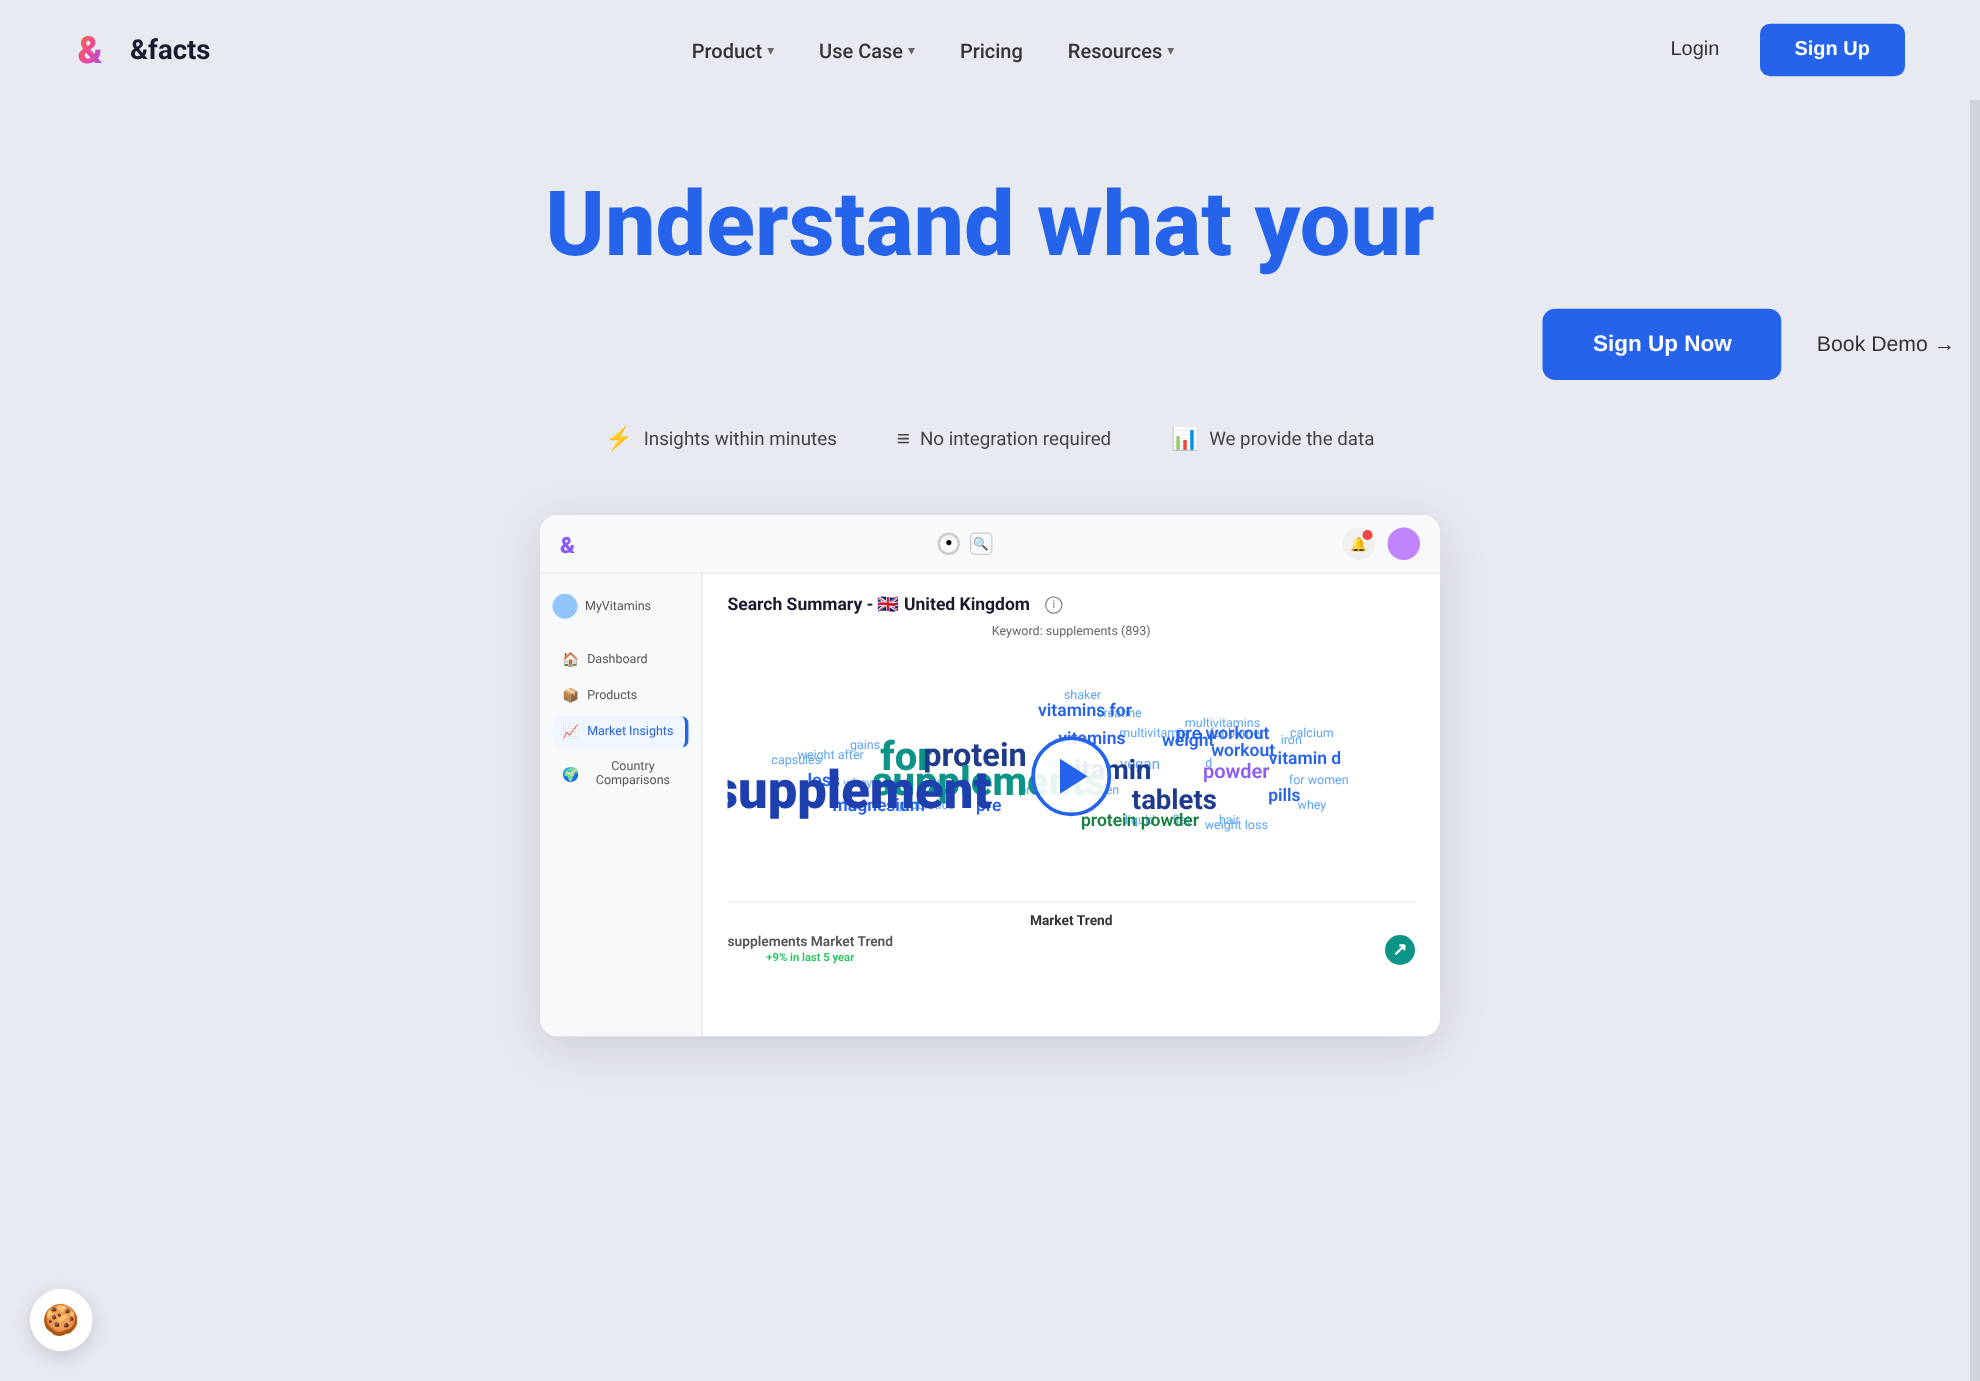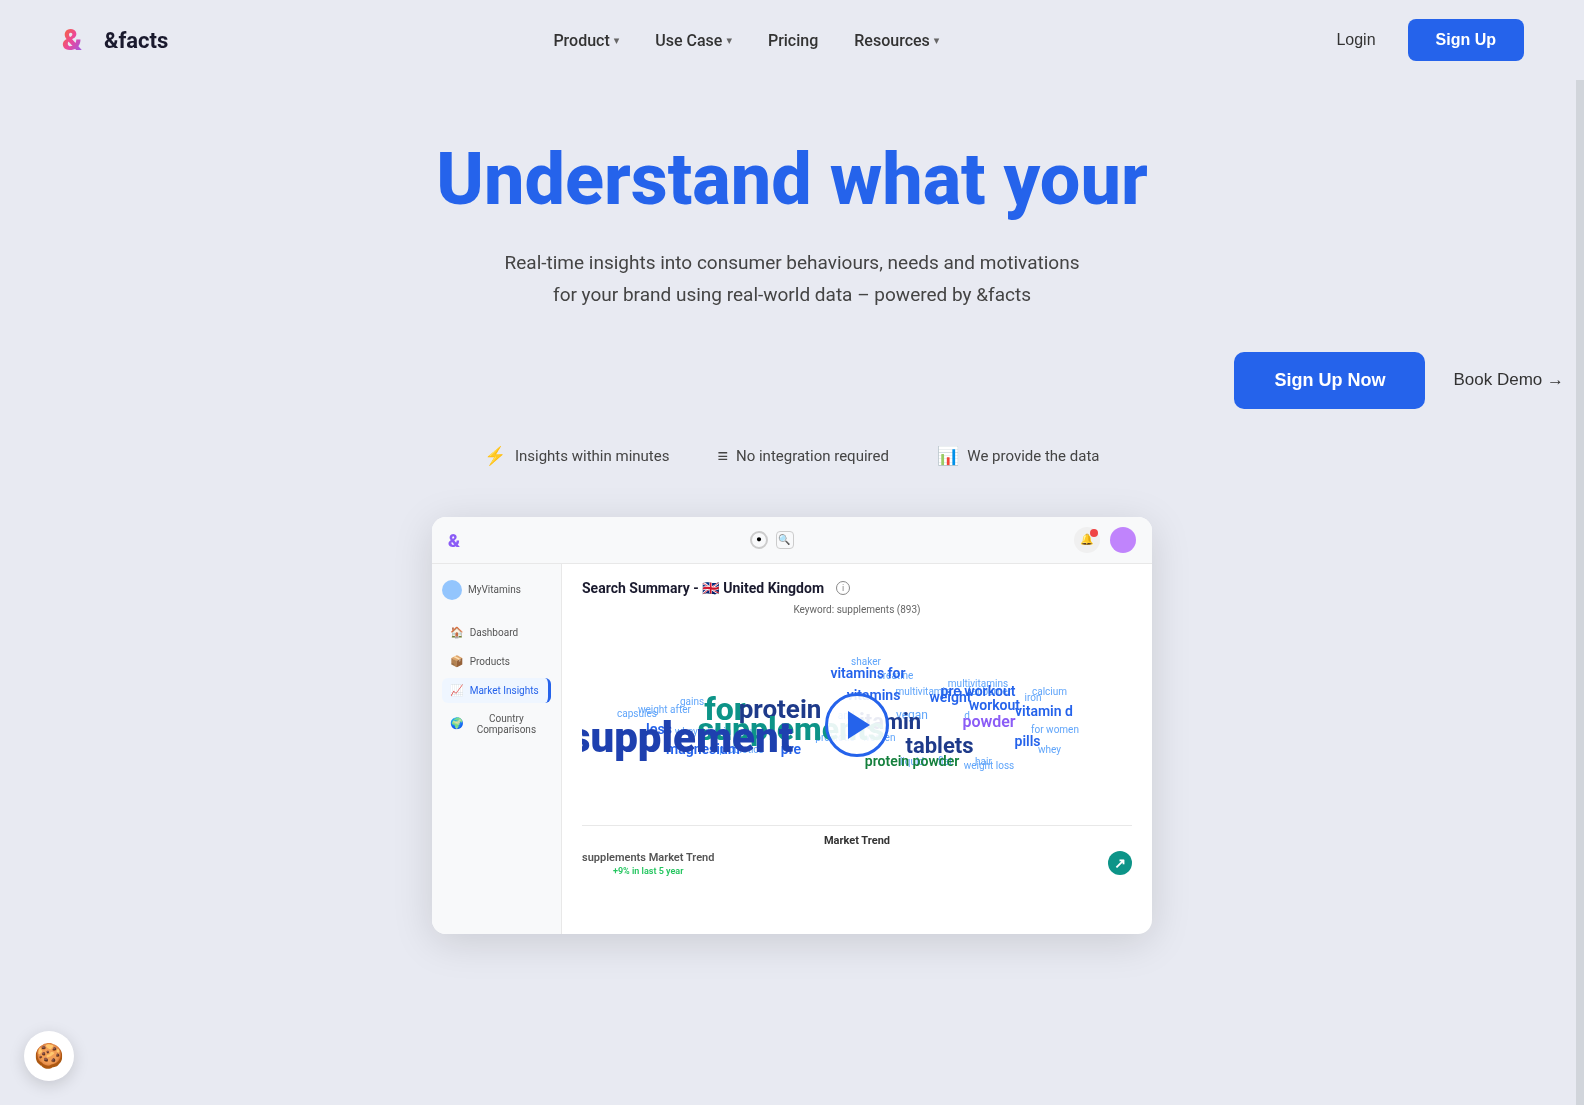--- a/index.html
+++ b/index.html
@@ -445,21 +445,20 @@
   <div class="nav-actions">
     <button class="btn-login">Login</button>
     <button class="btn-signup-nav">Sign Up</button>
   </div>
 </nav>
 
 <section class="hero">
   <h1 class="hero-title">
     <span>Understand what your</span><br>
   </h1>
-  <p class="hero-subtitle">Real-time insights into consumer behaviours, needs and motivations for your brand using real-world data – powered by &amp;facts</p>
 
   <div class="hero-buttons">
     <button class="btn-signup-hero">Sign Up Now</button>
     <button class="btn-demo">Book Demo →</button>
   </div>
 
   <div class="hero-features">
     <div class="feature-item">
       <span class="feature-icon">⚡</span>
       <span>Insights within minutes</span>

